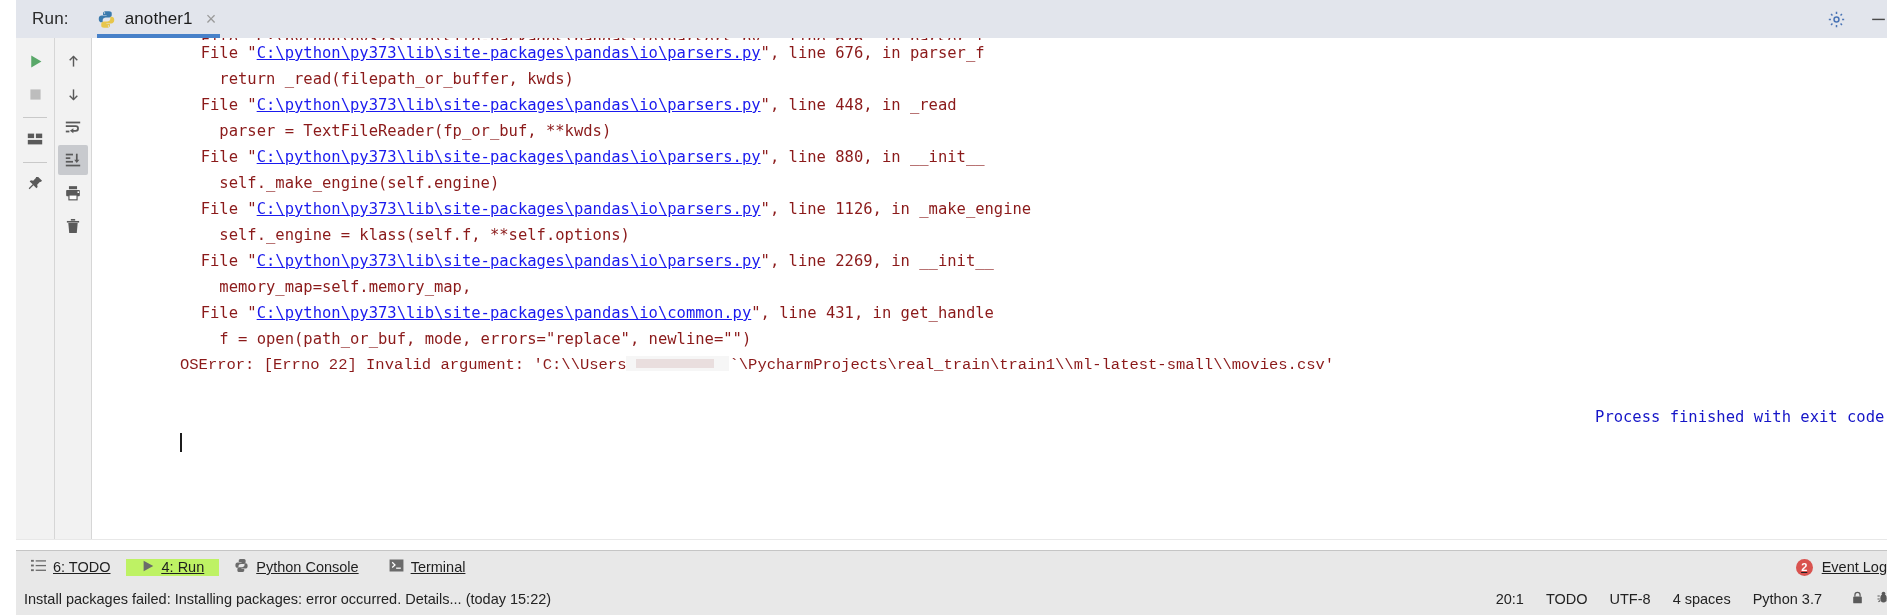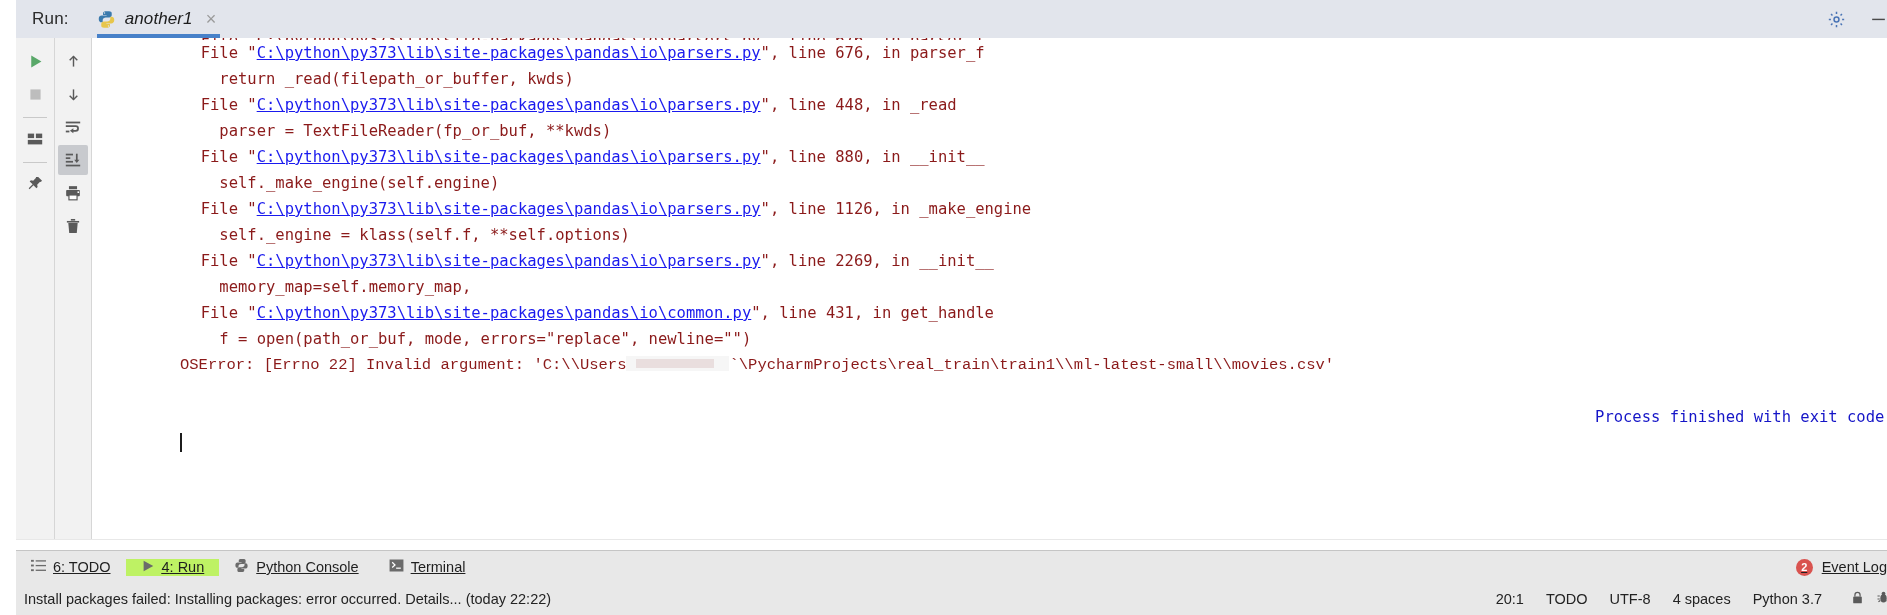--- a/index.html
+++ b/index.html
@@ -30,21 +30,21 @@
   .run-tab{
     display:flex;align-items:center;
     padding:0 12px 0 14px;
     position:relative;
     cursor:default;
   }
   .run-tab .tab-underline{
     position:absolute;left:14px;right:8px;bottom:0;height:4px;background:#4781c9;
   }
   .py-icon{width:19px;height:19px;display:inline-block;position:relative;margin-right:9px;}
-  .tab-title{font-size:17px;color:#1c1c1c;letter-spacing:0.1px;font-style:italic;}
+  .tab-title{font-size:17px;color:#1c1c1c;letter-spacing:0.1px;}
   .tab-close{
     margin-left:13px;font-size:18px;color:#9a9a9a;line-height:1;
     cursor:pointer;font-family:"Liberation Sans",sans-serif;
   }
   .topbar-right{margin-left:auto;display:flex;align-items:center;padding-right:14px;gap:20px;}
   .topbar-right .tb-ico{cursor:pointer;display:flex;align-items:center;justify-content:center;width:22px;height:22px;}
 
   
   .body-row{flex:1;display:flex;min-height:0;position:relative;background:#0c4a6e;}
 
@@ -353,21 +353,21 @@
       <span>Terminal</span>
     </div>
 
     <div class="bt-right">
       <span class="err-badge">2</span>
       <span class="evt-log">Event Log</span>
     </div>
   </div>
 
   <div class="statusbar">
-    <span class="status-msg">Install packages failed: Installing packages: error occurred. Details... (today 22:22)</span>
+    <span class="status-msg">Install packages failed: Installing packages: error occurred. Details... (today 15:22)</span>
 
     <div class="sb-right">
       <span class="sb-item">20:1</span>
       <span class="sb-item">TODO</span>
       <span class="sb-item">UTF-8</span>
       <span class="sb-item">4 spaces</span>
       <span class="sb-item">Python 3.7</span>
       <span class="sb-icos">
         <span>
           <svg width="15" height="15" viewBox="0 0 16 16" fill="#5a5a5a">

